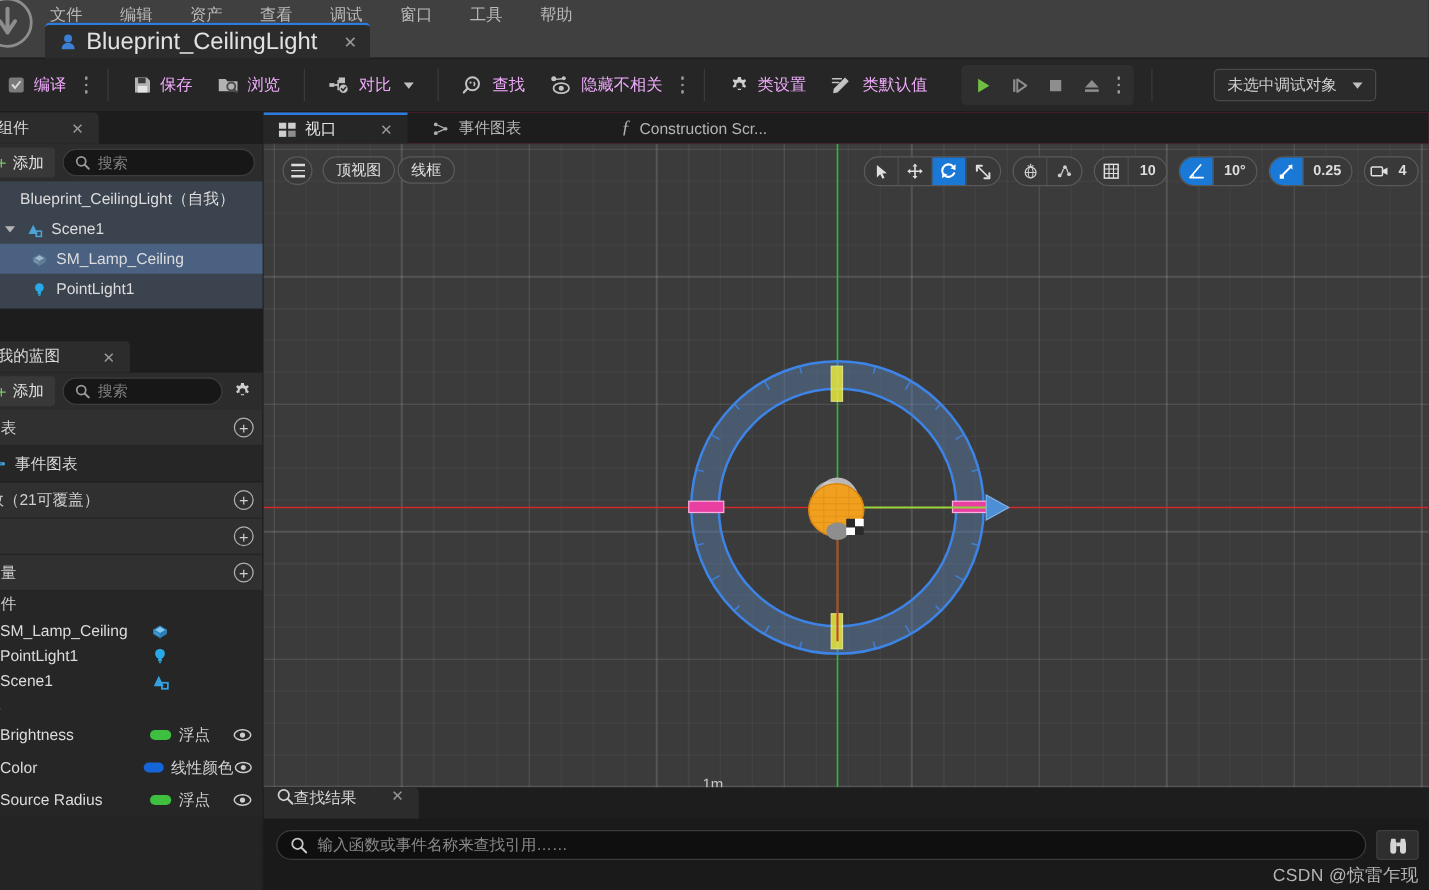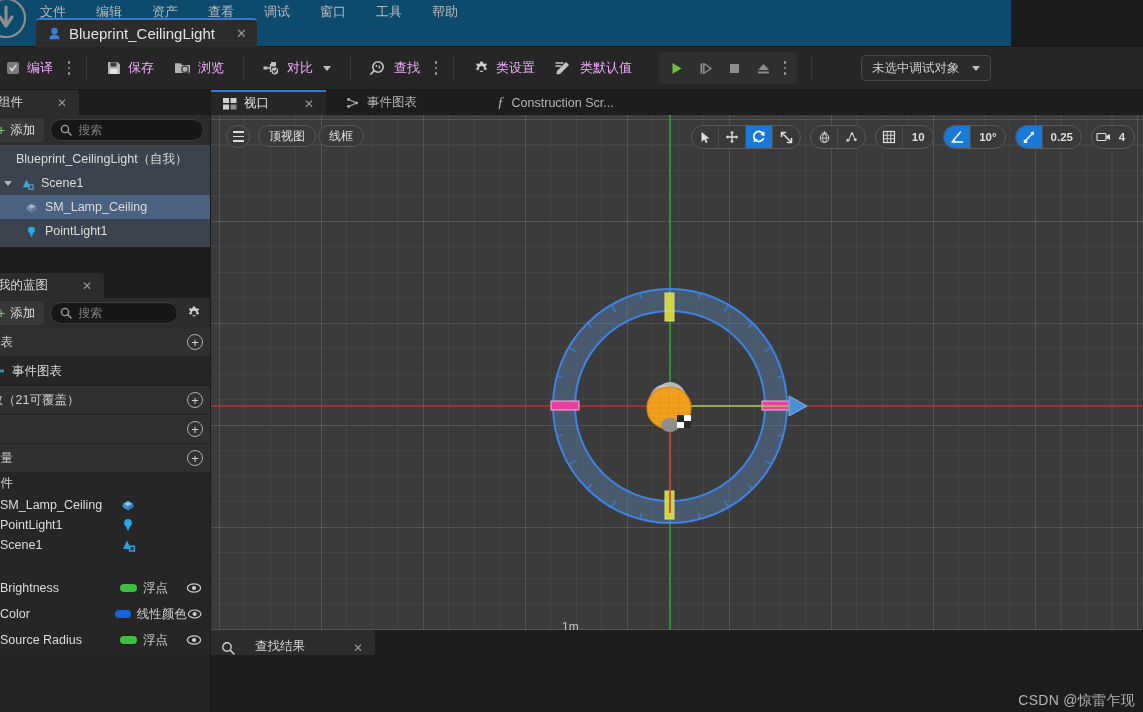--- a/index.html
+++ b/index.html
@@ -8,22 +8,22 @@
     background:#1a1a1a;
     font-family:"Liberation Sans","DejaVu Sans",sans-serif;
     font-size:12.5px;
     color:#c8c8c8;
     -webkit-font-smoothing:antialiased;
   }
   .app { position:relative; width:1143px; height:712px; }
 
   
   .menubar {
-    position:absolute; left:0; top:0; width:1011px; height:46px;
-    background:#0c4a6e;
+    position:absolute; left:0; top:0; width:1143px; height:46px;
+    background:#404040;
   }
   .ue-logo {
     position:absolute; left:-8px; top:-4px; width:46px; height:46px;
   }
   .menu-items {
     position:absolute; left:38px; top:0; height:24px;
     display:flex; align-items:center; gap:26px;
   }
   .menu-item {
     font-size:13px; color:#b9b9b9; padding:2px 2px; cursor:default;
@@ -33,21 +33,21 @@
   
   .doctab-row { position:absolute; left:0; top:18px; height:28px; }
   .doctab {
     position:absolute; left:36px; top:0;
     height:29px; display:flex; align-items:center; gap:7px;
     padding:0 10px 0 11px;
     background:#2c2c2c;
     border-top-left-radius:4px; border-top-right-radius:4px;
     border-top:2px solid #2b7de0;
   }
-  .doctab .tab-title { font-size:15px; color:#e2e2e2; }
+  .doctab .tab-title { font-size:19px; color:#e2e2e2; }
   .doctab .tab-close {
     font-size:13px; color:#999; margin-left:14px; cursor:pointer;
   }
   .bp-icon { width:15px; height:15px; display:block; }
 
   
   .toolbar {
     position:absolute; left:0; top:47px; width:1143px; height:43px;
     background:#262626;
     display:flex; align-items:center;
@@ -219,21 +219,21 @@
 
   .axis-ind { position:absolute; left:238px; bottom:80px; }
   .scalebar { position:absolute; left:283px; bottom:110px; }
 
   
   .findpanel {
     position:absolute; left:211px; top:630px; width:932px; height:82px; background:#1d1d1d;
   }
   .fp-tabbar { height:25px; display:flex; align-items:flex-end; background:#1d1d1d;}
   .fp-tab {
-    height:25px; display:flex; align-items:flex-end; gap:20px;
+    height:25px; display:flex; align-items:flex-start; gap:0;
     padding:0 12px 0 10px; background:#2c2c2c; color:#d8d8d8; font-size:12.5px;
     border-top-right-radius:4px; white-space:nowrap;
   }
   .fp-tab .fpt-close { margin-left:28px; color:#999; font-size:12px; cursor:pointer; }
   .fp-body { height:57px; background:#1a1a1a; display:flex; align-items:flex-start; padding:9px 8px 0 10px; gap:8px;}
   .fp-search {
     flex:1; height:24px; background:#0f0f0f; border:1px solid #3a3a3a;
     border-radius:12px; display:flex; align-items:center; gap:8px; padding:0 10px;
   }
   .fp-search .ph { color:#8a8a8a; font-size:12.5px; }
@@ -335,20 +335,30 @@
     <div class="tb-btn">
       <svg width="18" height="16" viewBox="0 0 18 16">
         <circle cx="8" cy="7" r="5.2" fill="none" stroke="#c3c3c3" stroke-width="1.6"></circle>
         <circle cx="6.4" cy="6" r="0.9" fill="#c3c3c3"></circle>
         <path d="M9 5.5 a2.4 2.4 0 0 1 0 3.2" stroke="#c3c3c3" stroke-width="1.2" fill="none"></path>
         <path d="M3.6 11.2 L1 14" stroke="#c3c3c3" stroke-width="1.8" stroke-linecap="round"></path>
       </svg>
       <span>查找</span>
     </div>
 
+    <div class="tb-btn">
+      <svg width="19" height="16" viewBox="0 0 19 16">
+        <circle cx="3" cy="3" r="2" fill="#c3c3c3"></circle>
+        <circle cx="11" cy="2.5" r="1.6" fill="#c3c3c3"></circle>
+        <path d="M4.6 3.5 L9.6 3" stroke="#c3c3c3" stroke-width="1.1"></path>
+        <ellipse cx="9" cy="10.5" rx="6.2" ry="4" fill="none" stroke="#c3c3c3" stroke-width="1.4"></ellipse>
+        <circle cx="9" cy="10.5" r="2" fill="#c3c3c3"></circle>
+      </svg>
+      <span>隐藏不相关</span>
+    </div>
     <div class="tb-kebab">
         <i></i>
         <i></i>
         <i></i>
       </div>
 
     <div class="tb-sep"></div>
 
     <div class="tb-btn">
       <svg width="17" height="17" viewBox="0 0 17 17">
@@ -796,16 +806,32 @@
     <div class="fp-tabbar">
       <div class="fp-tab">
         <svg width="14" height="14" viewBox="0 0 14 14">
           <circle cx="6" cy="6" r="4.2" fill="none" stroke="#cfcfcf" stroke-width="1.4"></circle>
           <path d="M9.2 9.2 L13 13" stroke="#cfcfcf" stroke-width="1.6" stroke-linecap="round"></path>
         </svg>
         <span>查找结果</span>
         <span class="fpt-close">✕</span>
       </div>
     </div>
+    <div class="fp-body">
+      <div class="fp-search">
+        <svg width="14" height="14" viewBox="0 0 14 14">
+          <circle cx="6" cy="6" r="4.2" fill="none" stroke="#c9c9c9" stroke-width="1.4"></circle>
+          <path d="M9.2 9.2 L13 13" stroke="#c9c9c9" stroke-width="1.6" stroke-linecap="round"></path>
+        </svg>
+        <span class="ph">输入函数或事件名称来查找引用……</span>
+      </div>
+      <div class="fp-btn">
+        <svg width="17" height="15" viewBox="0 0 17 15">
+          <path d="M3 2 h3.4 l.6 4 v5.5 a2.4 2.4 0 0 1 -4.8 0 V6 Z" fill="#d5d5d5"></path>
+          <path d="M14 2 h-3.4 l-.6 4 v5.5 a2.4 2.4 0 0 0 4.8 0 V6 Z" fill="#d5d5d5"></path>
+          <rect x="7" y="5" width="3" height="3" fill="#d5d5d5"></rect>
+        </svg>
+      </div>
+    </div>
   </div>
 
   <div class="watermark">CSDN @惊雷乍现</div>
 </div>
 
 </body></html>

